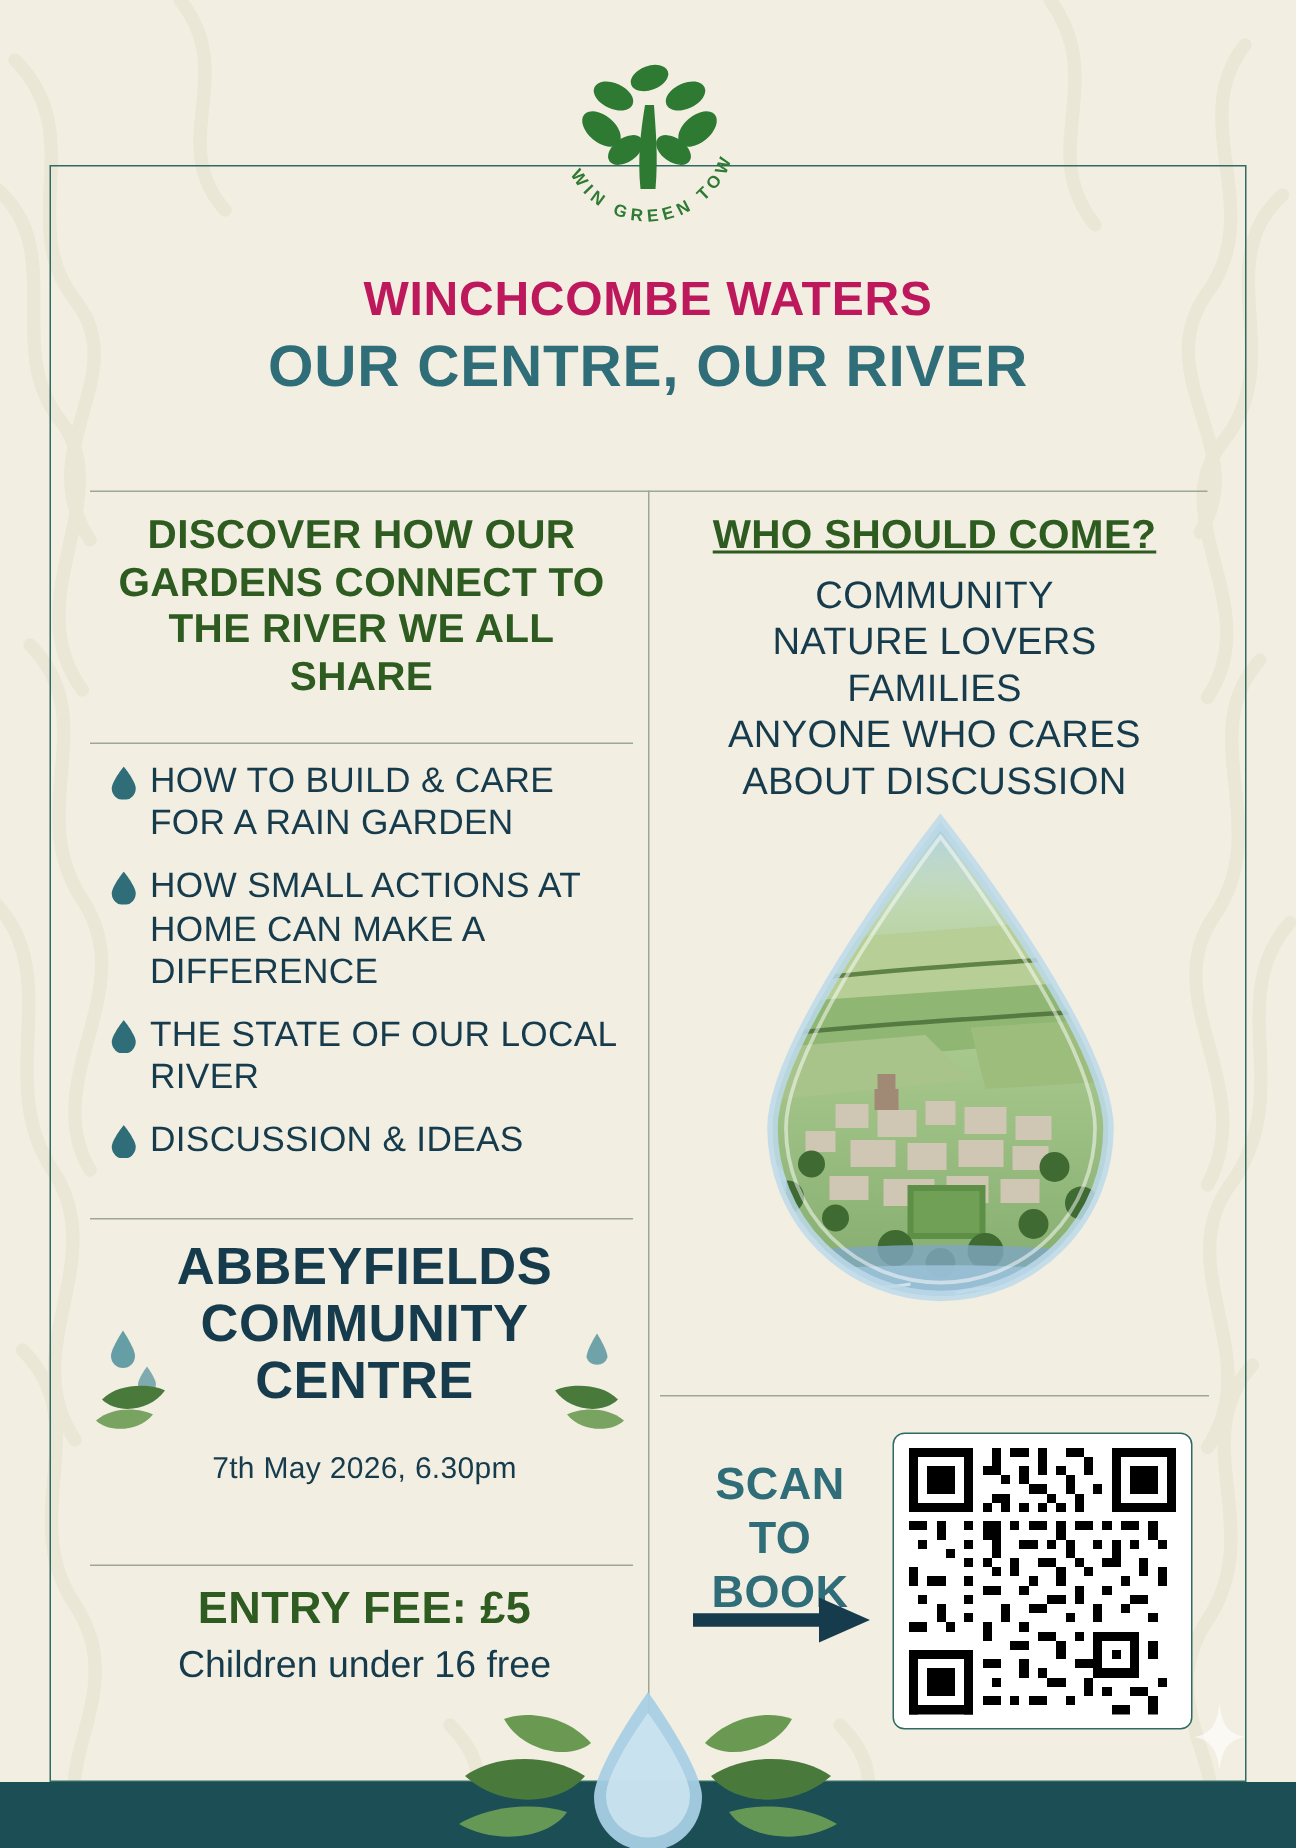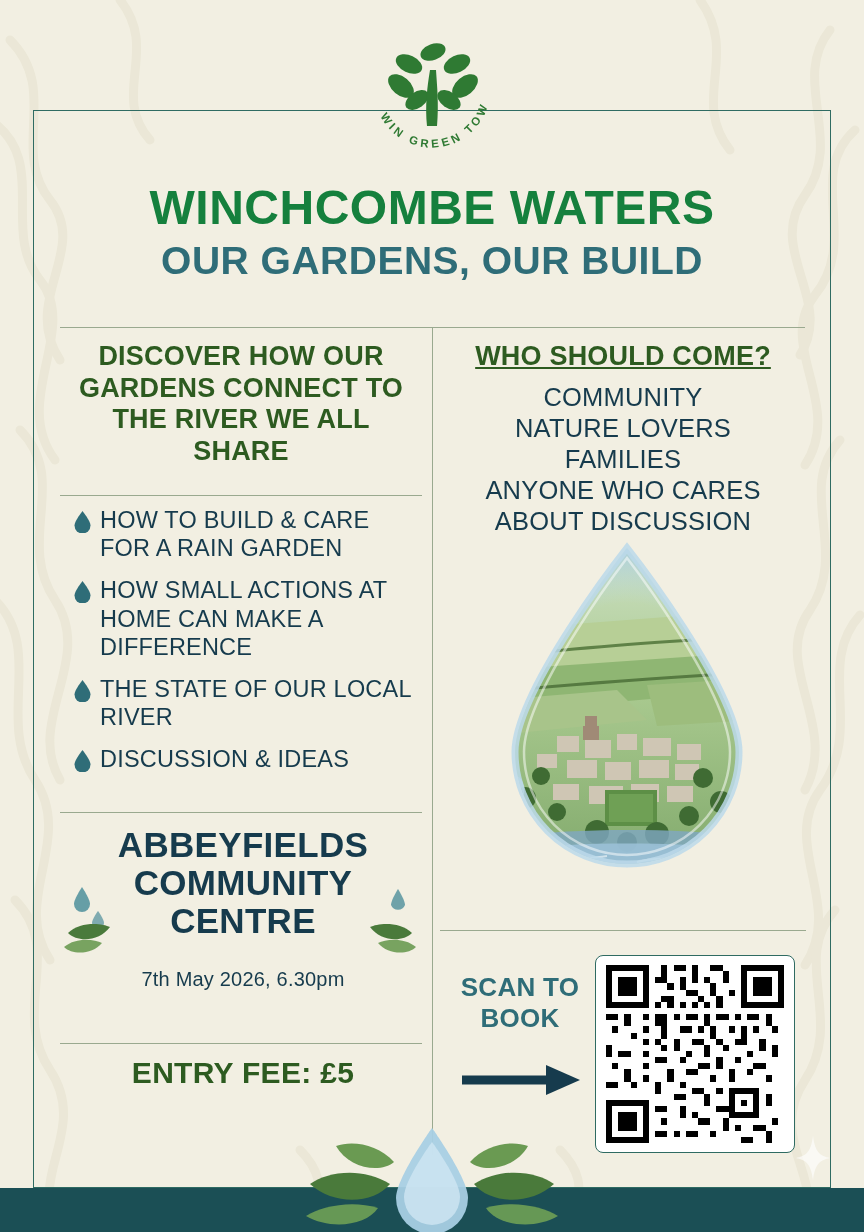--- a/index.html
+++ b/index.html
@@ -60,24 +60,24 @@
   .logo svg { display: block; margin: 0 auto; }
 
   
   .title-block {
     position: absolute;
     left: 0; right: 0;
     top: 183px;
     text-align: center;
   }
   .title-main {
-    font-size: 48px;
+    font-size: 32px;
     font-weight: bold;
     letter-spacing: 0.5px;
-    color: #15803d;
+    color: #be185d;
     line-height: 1.05;
     text-align: center;
   }
   .title-sub {
     margin-top: 6px;
     font-size: 39px;
     font-weight: bold;
     color: #2f6d78;
     letter-spacing: 0.5px;
   }
@@ -223,21 +223,21 @@
     height: 340px;
   }
 
   
   .scan-text {
     position: absolute;
     left: 455px;
     top: 972px;
     width: 130px;
     text-align: center;
-    font-size: 26px;
+    font-size: 30px;
     font-weight: bold;
     color: #2f6d78;
     line-height: 1.2;
     letter-spacing: 0.3px;
   }
   .arrow {
     position: absolute;
     left: 462px;
     top: 1063px;
     width: 120px;
@@ -317,21 +317,21 @@
       </g>
       <path id="logoArc" d="M40 78 A58 58 0 0 0 150 78" fill="none"></path>
       <text font-family="'Liberation Sans', sans-serif" font-size="11.5" font-weight="bold" letter-spacing="3.4" fill="#2f7a33">
         <textPath href="#logoArc" startOffset="6%">WIN GREEN TOWN</textPath>
       </text>
     </svg>
   </div>
 
   <div class="title-block">
     <div class="title-main">WINCHCOMBE WATERS</div>
-    <div class="title-sub">OUR GARDENS, OUR BUILD</div>
+    <div class="title-sub">OUR CENTRE, OUR RIVER</div>
   </div>
 
   <div class="rule rule-top"></div>
   <div class="vrule"></div>
   <div class="rule rule-left-1"></div>
   <div class="rule rule-left-2"></div>
   <div class="rule rule-left-3"></div>
   <div class="rule rule-right-1"></div>
 
   <div class="left-head">DISCOVER HOW OUR GARDENS CONNECT TO THE RIVER WE ALL SHARE</div>
@@ -382,20 +382,21 @@
   <svg class="venue-deco-right" width="80" height="70" viewBox="0 0 80 70">
     <path d="M58 4 C58 4 65 15 65 20 A7.5 7.5 0 0 1 51 20 C51 15 58 4 58 4 Z" fill="#4e8f9b" opacity=".8"></path>
     <path d="M72 48 C60 36 38 38 30 42 C40 56 62 58 72 48 Z" fill="#4a7a3b"></path>
     <path d="M76 62 C64 52 46 54 38 58 C48 70 68 70 76 62 Z" fill="#6a9a52" opacity=".9"></path>
   </svg>
 
   <div class="datetime">7th May 2026, 6.30pm</div>
 
   <div class="fee">
     <div class="fee-main">ENTRY FEE: £5</div>
+    <div class="fee-sub">Children under 16 free</div>
   </div>
 
   <div class="right-head">WHO SHOULD COME?</div>
   <div class="audience">
     <div>COMMUNITY</div>
     <div>NATURE LOVERS</div>
     <div>FAMILIES</div>
     <div>ANYONE WHO CARES</div>
     <div>ABOUT DISCUSSION</div>
   </div>

